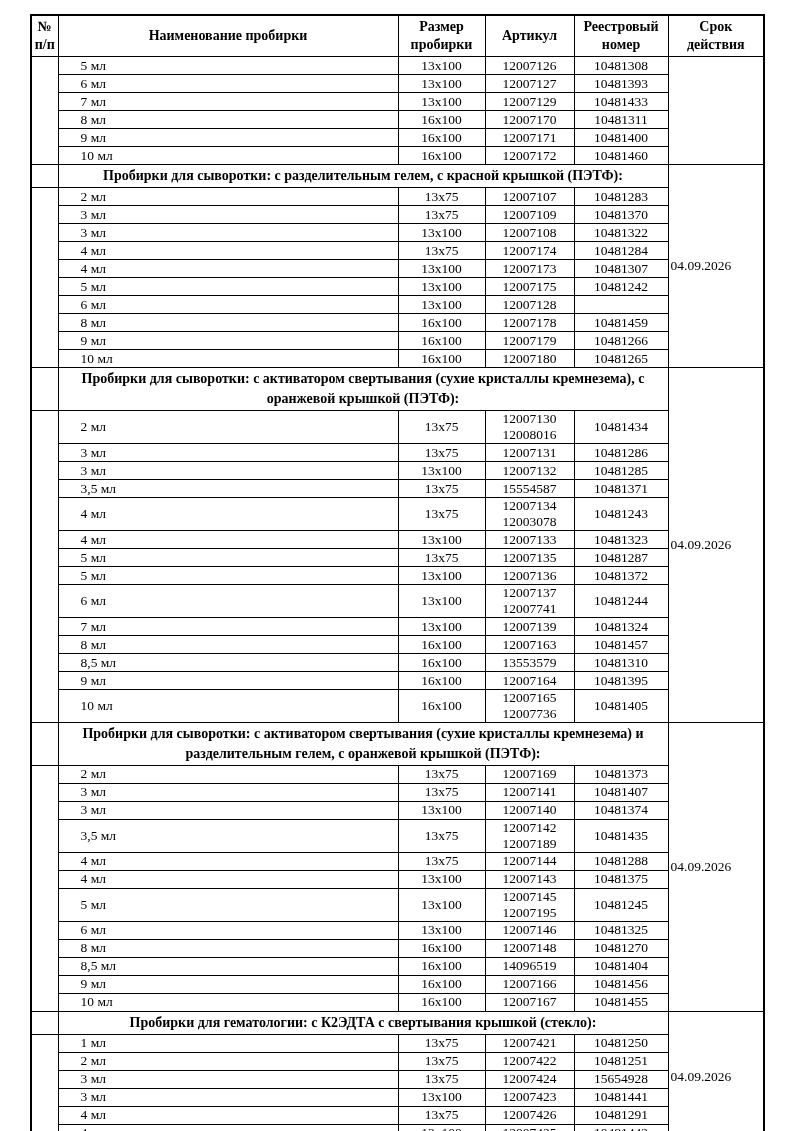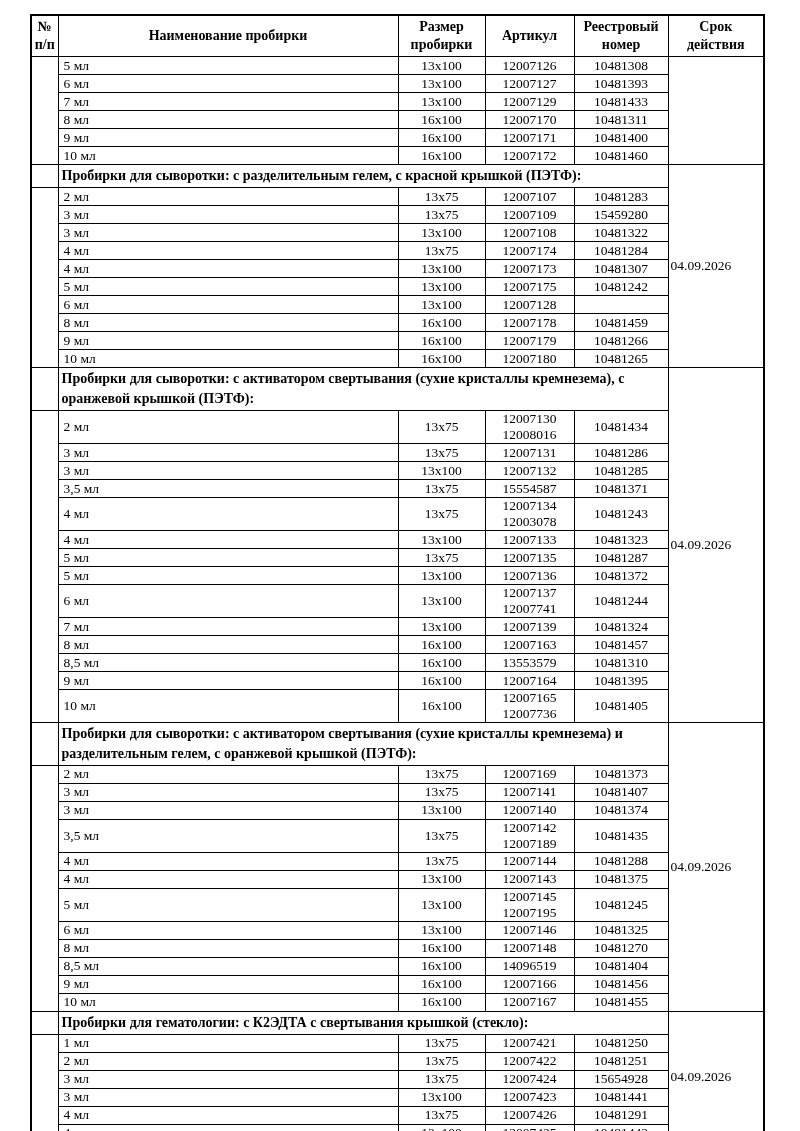--- a/index.html
+++ b/index.html
@@ -33,27 +33,28 @@
     text-align: center;
     white-space: pre-line;
     padding: 2px 1px;
   }
   td {
     font-size: 13.5px;
     line-height: 16px;
     height: 17px;
     padding: 0 2px;
   }
-  td.name  { text-align: left; padding-left: 5px; }
+  td.name  { text-align: left; padding-left: 22px; }
   td.ctr   { text-align: center; }
   td.article { text-align: center; white-space: pre-line; }
   td.num   { text-align: center; vertical-align: middle; padding-left: 44px; }
   td.title {
     font-weight: bold;
     font-size: 14px;
+    text-align: center;
     line-height: 1.42;
     padding: 1px 3px;
     font-family: Liberation Serif, serif;
   }
   td.validity { text-align: left; }
   td.numcol { border-bottom: 1px solid #000; }
 </style>
 </head>
 <body>
 
@@ -129,21 +130,21 @@
           <td class="num" rowspan="10"></td>
           <td class="name">2 мл</td>
           <td class="ctr">13x75</td>
           <td class="article">12007107</td>
           <td class="ctr">10481283</td>
         </tr>
         <tr>
           <td class="name">3 мл</td>
           <td class="ctr">13x75</td>
           <td class="article">12007109</td>
-          <td class="ctr">15459280</td>
+          <td class="ctr">10481370</td>
         </tr>
         <tr>
           <td class="name">3 мл</td>
           <td class="ctr">13x100</td>
           <td class="article">12007108</td>
           <td class="ctr">10481322</td>
         </tr>
         <tr>
           <td class="name">4 мл</td>
           <td class="ctr">13x75</td>

